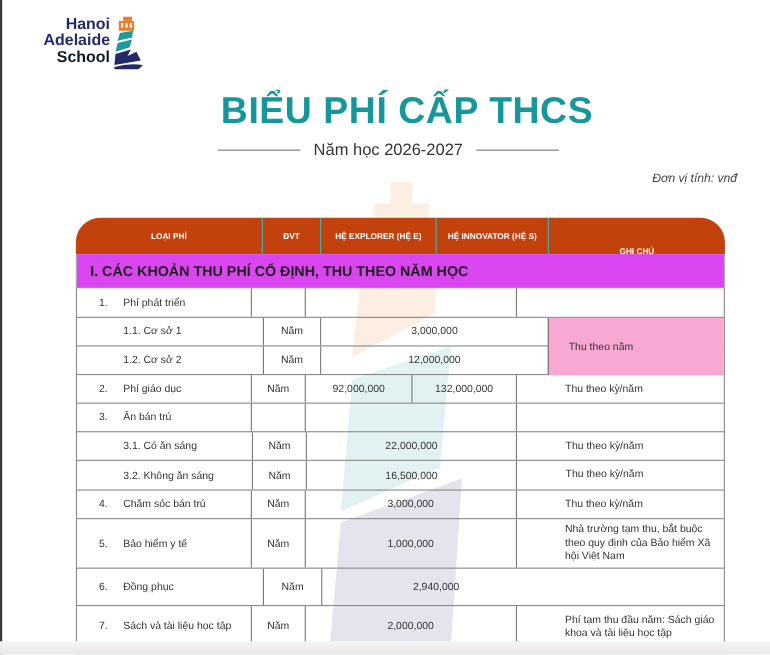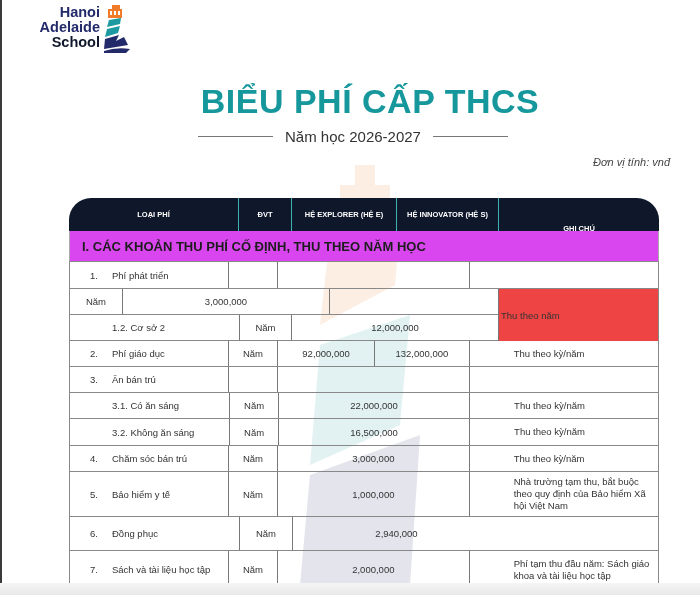--- a/index.html
+++ b/index.html
@@ -1,53 +1,53 @@
 <!DOCTYPE html>
 <html><head>
 <meta charset="utf-8">
 <style>
   * { box-sizing: border-box; margin: 0; padding: 0; }
   html, body { width: 700px; height: 595px; overflow: hidden; background: #ffffff; }
   body { font-family: "Liberation Sans", "DejaVu Sans", sans-serif; color: #333; position: relative; }
   .left-edge { position: absolute; left: 0; top: 0; width: 2px; height: 595px; background: #3a3a3a; }
   .bottom-shade { position: absolute; left: 0; bottom: 0; width: 700px; height: 12px; background: linear-gradient(#f5f5f5, #e8e8e8); }
 
-  .logo { position: absolute; left: 28px; top: 5px; width: 110px; height: 60px; }
+  .logo { position: absolute; left: 28px; top: 15px; width: 110px; height: 60px; }
   .logo-text { position: absolute; left: 0; top: 0; text-align: right; width: 72px; font-weight: bold; line-height: 15px; font-size: 14.5px; }
   .logo-text .l1, .logo-text .l2 { color: #232a6a; display: block; }
   .logo-text .l3 { color: #0f172a; display: block; }
   .logo-mark { position: absolute; left: 74px; top: 0; width: 30px; height: 50px; }
 
   .title { position: absolute; left: 0; top: 82px; width: 700px; text-align: center; font-size: 34px; font-weight: bold; color: #15979c; letter-spacing: 0.5px; margin-left: 20px; }
   .subtitle-row { position: absolute; top: 126px; left: 198px; width: 310px; height: 20px; display: flex; align-items: center; justify-content: center; }
   .subtitle-row .line { flex: 1; height: 1px; background: #777; }
   .subtitle-row .sub { padding: 0 12px; font-size: 15px; color: #333; }
   .unit { position: absolute; right: 30px; top: 156px; font-size: 11px; font-style: italic; color: #444; }
 
   .watermark { position: absolute; left: 300px; top: 165px; width: 130px; height: 420px; opacity: 0.12; pointer-events: none; }
 
   .table-wrap { position: absolute; left: 69px; top: 198px; width: 590px; }
-  .thead { display: flex; height: 33px; background: #0f172a; border-radius: 22px 22px 0 0; color: #fff; font-size: 7.5px; font-weight: bold; }
+  .thead { display: flex; height: 33px; background: #c2410c; border-radius: 22px 22px 0 0; color: #fff; font-size: 7.5px; font-weight: bold; }
   .thead div { display: flex; align-items: center; justify-content: center; border-right: 1px solid #3fb2b6; }
   .thead div:last-child { border-right: none; margin-top: 28px; }
   .c1 { width: 170px; } .c2 { width: 53px; } .c3 { width: 105px; } .c4 { width: 102px; } .c5 { width: 160px; }
   .section { height: 30px; background: #d946ef; display: flex; align-items: center; padding-left: 12px; font-size: 13px; font-weight: bold; color: #1d1d1d; border-left: 1px solid #aaa; border-right: 1px solid #aaa; }
   .tbody { border-left: 1px solid #888; border-right: 1px solid #888; position: relative; }
   .row { display: flex; border-top: 1px solid #888; font-size: 9.5px; color: #333; }
   .row > div { display: flex; align-items: center; border-right: 1px solid #777; }
   .row > div:last-child { border-right: none; }
   .name { padding-left: 20px; }
   .name .num { width: 22px; display: inline-block; }
   .name.sub { padding-left: 42px; }
   .dvt { justify-content: center; }
   .val { justify-content: center; }
   .merge { width: 207px; justify-content: center; }
   .note { padding-left: 4px; line-height: 12px; margin-left: 40px; }
   .bottom-band { height: 8px; background: #cbe9ec; border-left: 1px solid #aaa; border-right: 1px solid #aaa; border-top: 1px solid #888; }
-  .notecell-span { position: absolute; right: 0; width: 160px; border-left: 1px solid #777; display: flex; align-items: center; padding-left: 2px; font-size: 9.5px; background: #ef4444; }
+  .notecell-span { position: absolute; right: 0; width: 160px; border-left: 1px solid #777; display: flex; align-items: center; padding-left: 18px; font-size: 9.5px; background: #f9a8d4; }
 </style>
 </head>
 <body>
 
 <div class="left-edge"></div>
 
 <div class="logo">
   <div class="logo-text">
     <span class="l1">Hanoi</span>
     <span class="l2">Adelaide</span>
@@ -99,20 +99,21 @@
           <span class="num">1.</span>
           <span>Phí phát triển</span>
         </div>
       <div class="c2 dvt"></div>
       <div class="merge val"></div>
       <div class="c5 note"></div>
     </div>
 
     <div style="position:relative">
       <div class="row" style="height:26px">
+        <div class="c1 name sub">1.1. Cơ sở 1</div>
         <div class="c2 dvt">Năm</div>
         <div class="merge val">3,000,000</div>
         <div class="c5"></div>
       </div>
       <div class="row" style="height:26px">
         <div class="c1 name sub">1.2. Cơ sở 2</div>
         <div class="c2 dvt">Năm</div>
         <div class="merge val">12,000,000</div>
         <div class="c5"></div>
       </div>

